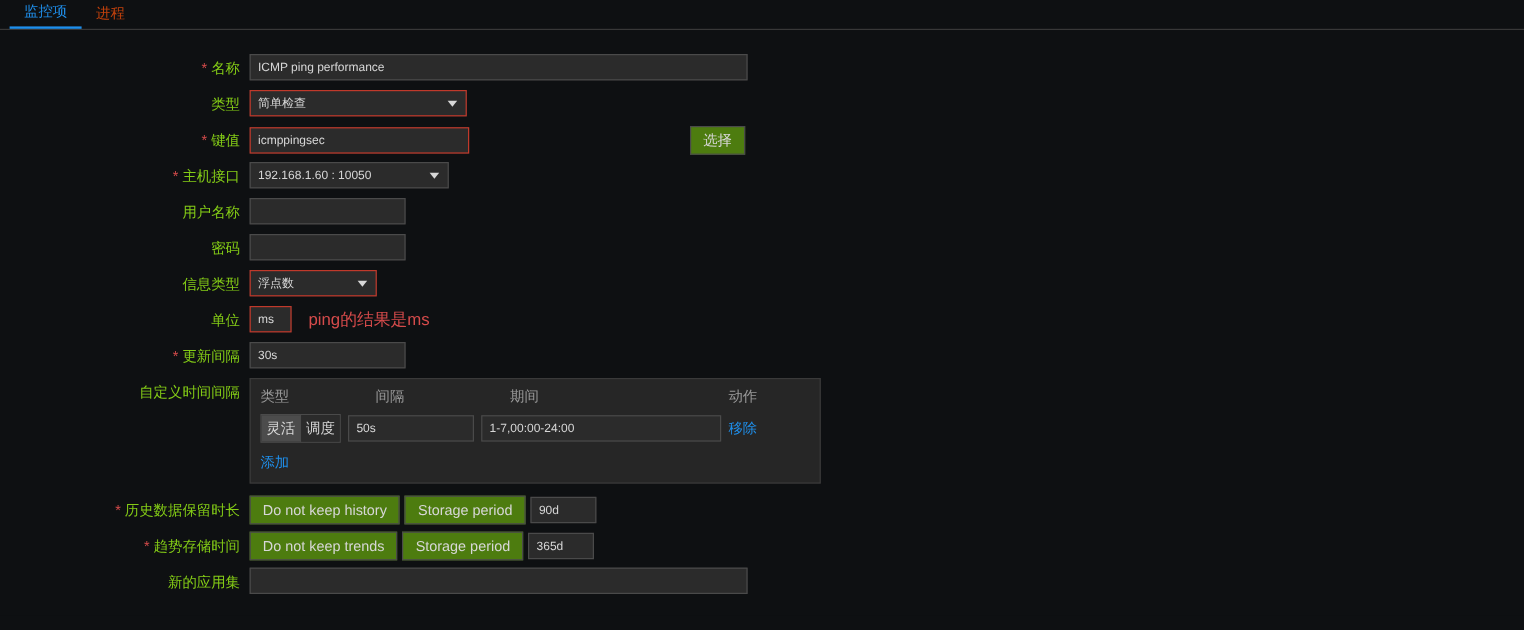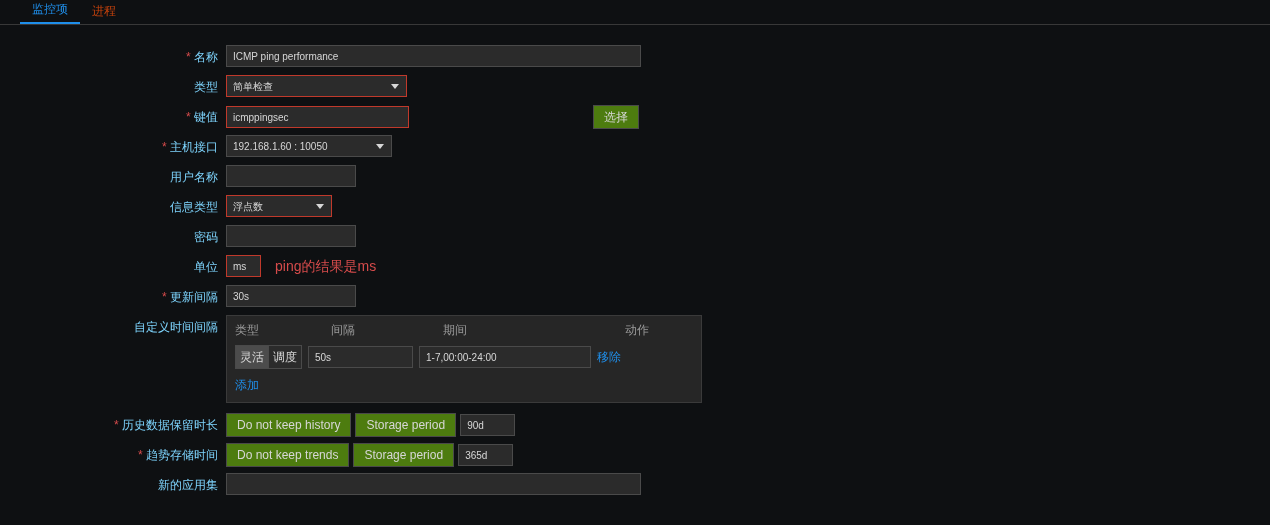--- a/index.html
+++ b/index.html
@@ -1,22 +1,22 @@
 <!DOCTYPE html>
 <html><head>
 <meta charset="utf-8">
 <style>
   html,body{margin:0;padding:0;background:#0e1012;color:#d7d7d7;font-family:Arial,"Microsoft YaHei",sans-serif;font-size:12px;width:1270px;}
   body{overflow:hidden;}
-  .tabs{display:flex;align-items:flex-end;height:24px;border-bottom:1px solid #383838;padding:0 20px;}
+  .tabs{display:flex;align-items:flex-end;height:24px;border-bottom:1px solid #383838;padding:0 8px;}
   .tab{padding:4px 12px;color:#c2410c;cursor:pointer;}
   .tab.active{color:#1f8feb;border-bottom:2px solid #1f8feb;}
   .form{padding:20px 0 10px 0;}
   .row{display:flex;align-items:flex-start;margin-bottom:6px;min-height:24px;}
-  .lbl{width:200px;text-align:right;padding-right:8px;line-height:24px;color:#7dd3fc;white-space:nowrap;padding-left:18px;}
+  .lbl{width:200px;text-align:right;padding-right:8px;line-height:24px;color:#84cc16;white-space:nowrap;}
   .req::before{content:"* ";color:#d64b4b;}
   .ctrls{display:flex;align-items:center;flex-wrap:wrap;gap:0;}
   input.inp, .sel{background:#2b2b2b;border:1px solid #4a4a4a;color:#d7d7d7;height:22px;padding:0 6px;box-sizing:border-box;font-size:10px;}
   .sel{appearance:none;-webkit-appearance:none;padding-right:22px;background-image:none;position:relative;}
   .sel-wrap{position:relative;display:inline-block;}
   .sel-wrap::after{content:"";position:absolute;right:8px;top:9px;border-left:4px solid transparent;border-right:4px solid transparent;border-top:5px solid #d7d7d7;pointer-events:none;}
   .err{border:1px solid #c0392b !important;}
   .btn{background:#4d7c0f;border:1px solid #4a4a4a;color:#d7d7d7;height:24px;padding:0 10px;box-sizing:border-box;font-size:12px;cursor:pointer;display:inline-flex;align-items:center;}
   .link{color:#1f8feb;cursor:pointer;}
   .annot{color:#d64b4b;margin-left:14px;font-size:14px;line-height:22px;}
@@ -70,31 +70,31 @@
   </div>
 
   <div class="row">
     <div class="lbl">用户名称</div>
     <div class="ctrls">
         <input class="inp" style="width: 130px;" value="">
       </div>
   </div>
 
   <div class="row">
+    <div class="lbl">密码</div>
+    <div class="ctrls">
+        <input class="inp" type="password" style="width: 130px;" value="">
+      </div>
+  </div>
+
+  <div class="row">
     <div class="lbl">信息类型</div>
     <div class="ctrls">
       <span class="sel-wrap"><select class="sel err" style="width:106px"><option>浮点数</option></select></span>
     </div>
-  </div>
-
-  <div class="row">
-    <div class="lbl">密码</div>
-    <div class="ctrls">
-        <input class="inp" type="password" style="width: 130px;" value="">
-      </div>
   </div>
 
   <div class="row">
     <div class="lbl">单位</div>
     <div class="ctrls">
       <input class="inp err" style="width: 35px;" value="ms">
       <span class="annot">ping的结果是ms</span>
       <input class="inp" style="width: 195px; margin-left: 6px; visibility: hidden;">
     </div>
   </div>
@@ -115,21 +115,21 @@
           <span class="hdr-col" style="width:112px">间隔</span>
           <span class="hdr-col" style="width:182px">期间</span>
           <span class="hdr-col">动作</span>
         </div>
         <div class="panel-row">
           <span class="seg">
             <button class="seg-btn on">灵活</button>
             <button class="seg-btn">调度</button>
           </span>
           <input class="inp" style="width: 105px;" value="50s">
-          <input class="inp" style="width: 172px;" value="1-7,00:00-24:00">
+          <input class="inp" style="width: 200px;" value="1-7,00:00-24:00">
           <span class="link">移除</span>
         </div>
         <div style="margin-top:8px"><span class="link">添加</span></div>
       </div>
     </div>
   </div>
 
   <div class="row" style="margin-top:10px">
     <div class="lbl req">历史数据保留时长</div>
     <div class="ctrls" style="gap:4px">

